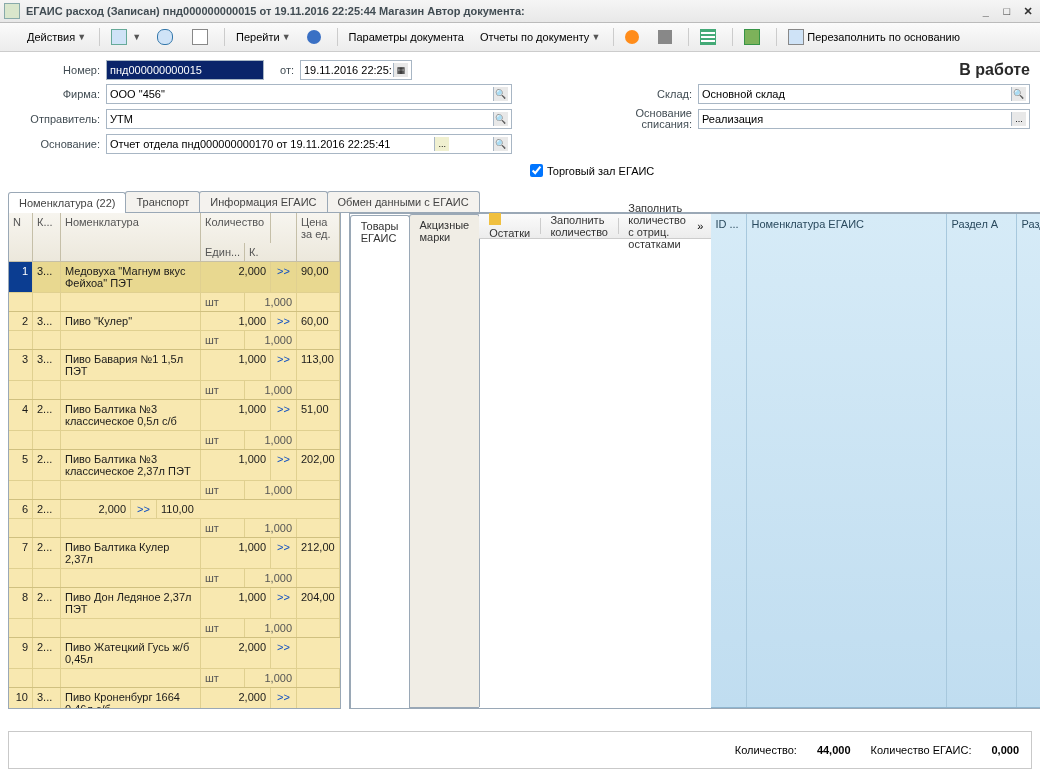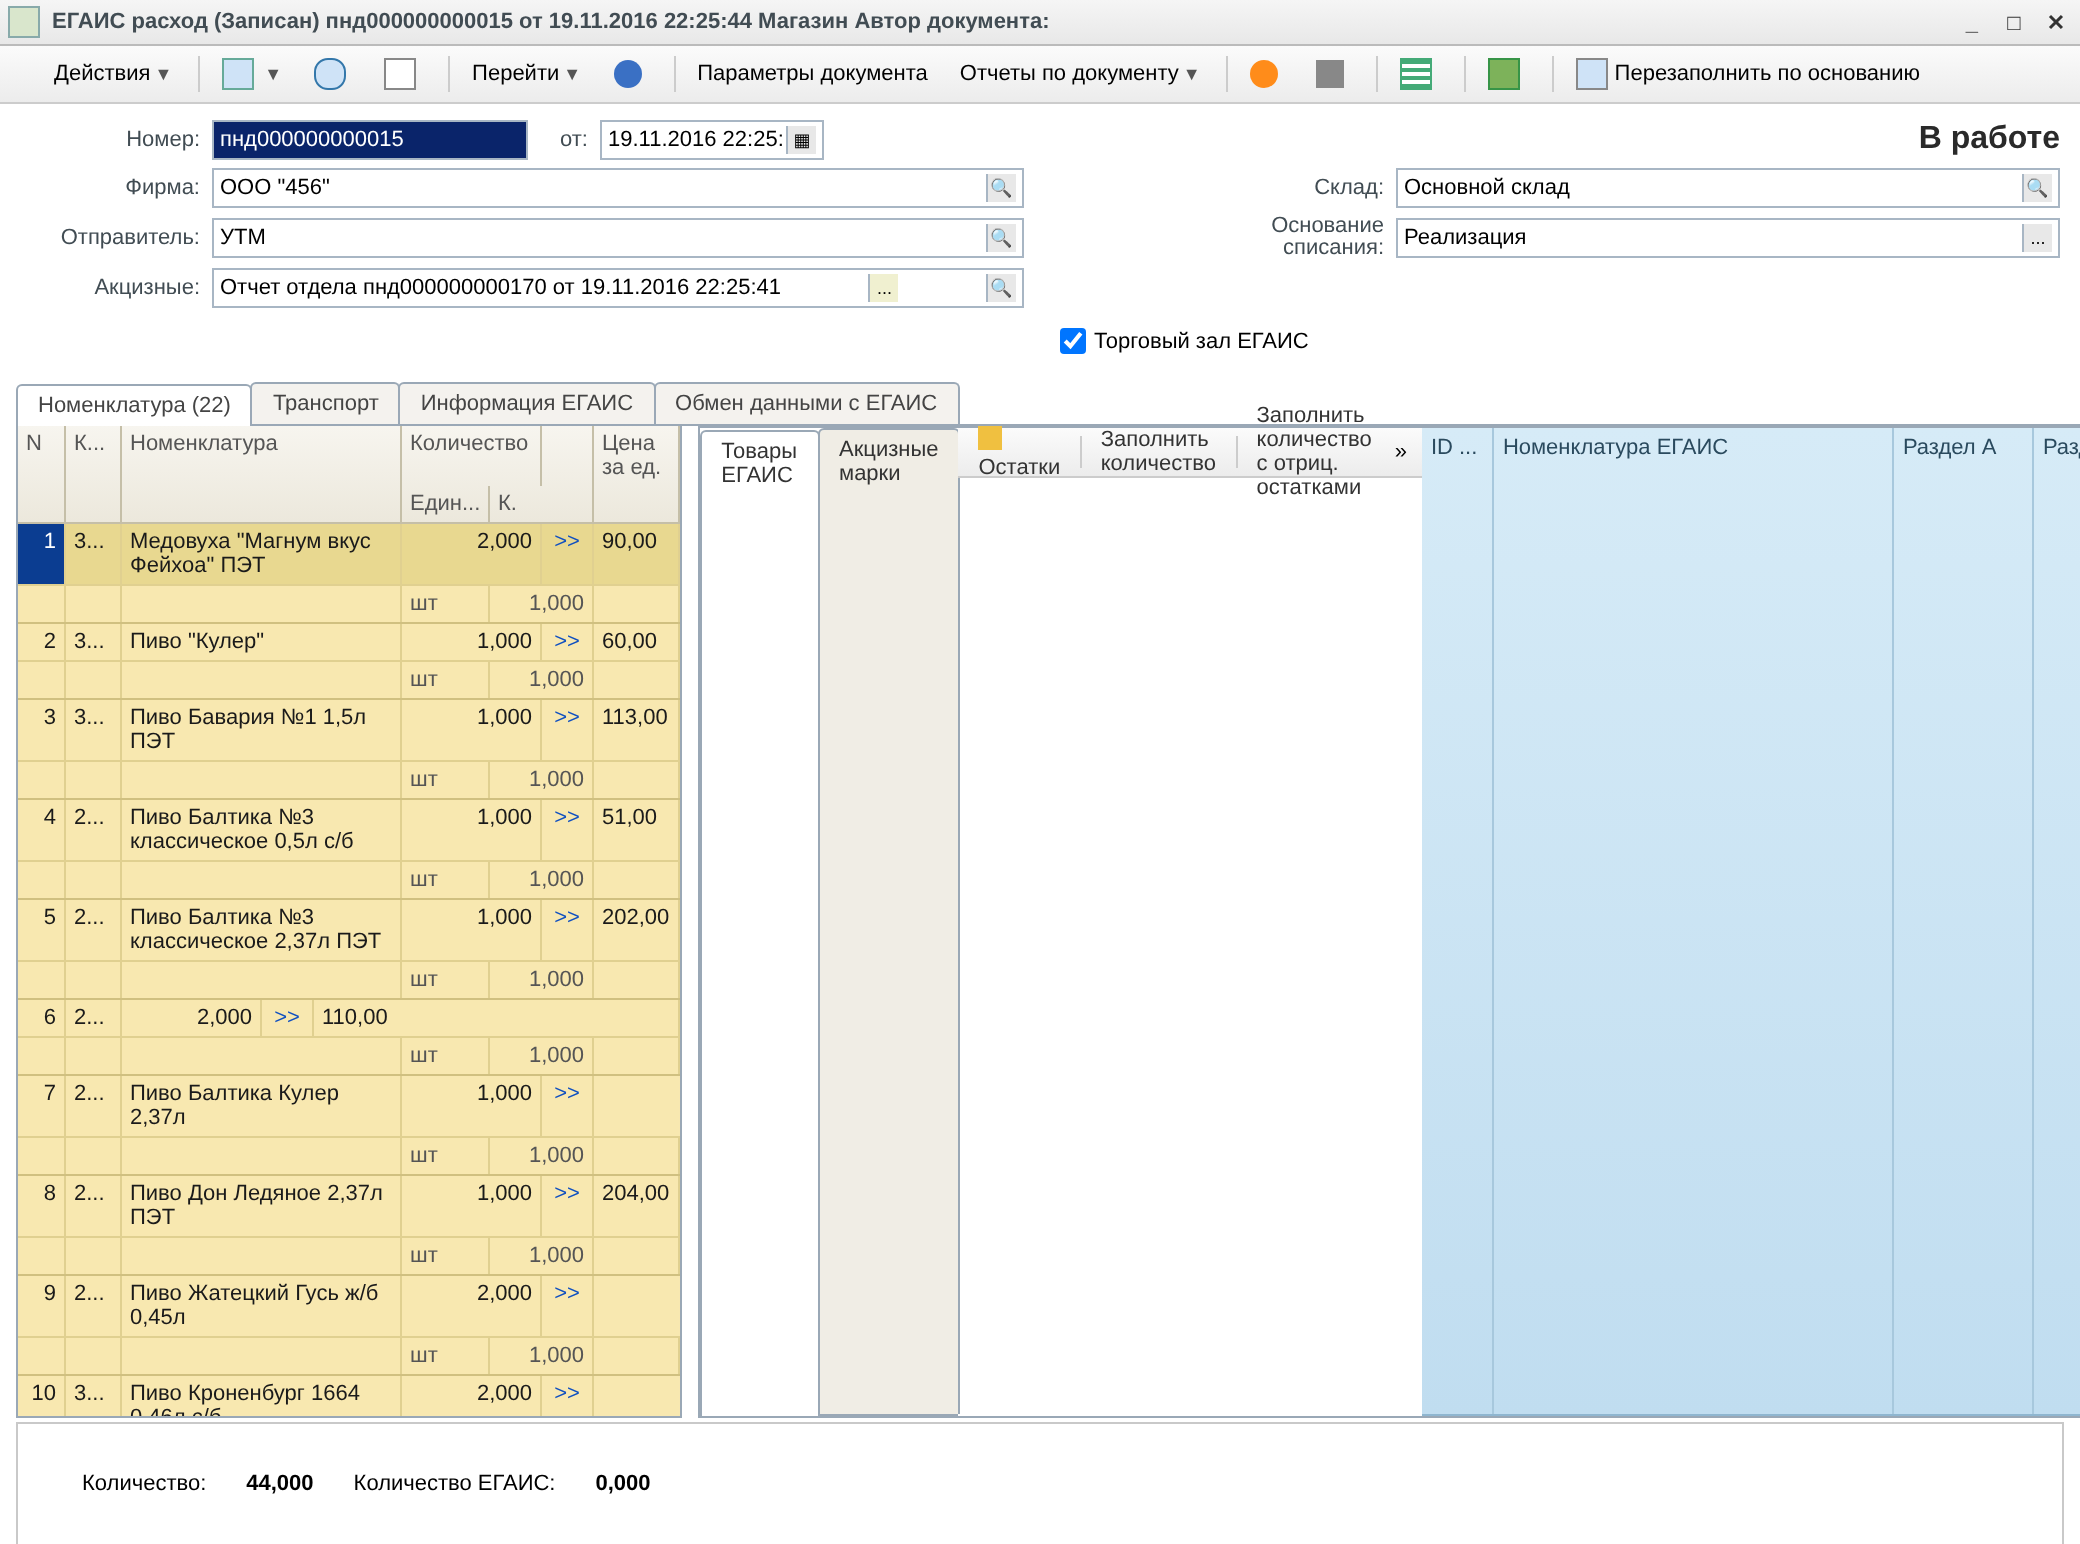--- a/index.html
+++ b/index.html
@@ -52,21 +52,21 @@
 .minitab.active{background:#fff;position:relative;top:1px}
 .rtool{height:24px;background:linear-gradient(#fbfbfb,#ececec);border-bottom:1px solid #ccc;display:flex;align-items:center;padding:0 4px}
 .rtool .link{color:#333;padding:2px 6px}
 .rtool .sep2{width:1px;height:16px;background:#ccc;margin:0 4px}
 .rgridhead{background:linear-gradient(#d6ebf7,#c0ddf0);border-bottom:1px solid #8fb6d0;display:flex}
 .rgh{border-right:1px solid #a7c8dd;padding:4px 4px;color:#2a4a5e;box-sizing:border-box;font-size:11px}
 .rbody{flex:1;background:#fff}
 .hscroll{height:16px;background:#eee;border-top:1px solid #ccc;display:flex;align-items:center}
 .hscroll .track{flex:1;height:12px;background:#f5f5f5;border:1px solid #ccc;margin:0 14px;position:relative}
 .hscroll .arrow{width:14px;text-align:center;color:#555}
-.totals{height:28px;display:flex;align-items:center;padding:16px 12px;border:1px solid #c9c9c9;margin:2px 8px 0 8px}
+.totals{height:28px;display:flex;align-items:center;justify-content:flex-end;padding:4px 12px;border:1px solid #c9c9c9;margin:22px 8px 0 8px}
 .totals span{margin-left:20px}
 .totals .v{font-weight:bold}
 .comment{display:flex;align-items:center;margin:8px 12px}
 .comment .fld{flex:1}
 ::-webkit-scrollbar{width:16px;height:16px}
 ::-webkit-scrollbar-track{background:#eee}
 ::-webkit-scrollbar-thumb{background:#c8c8c8;border:1px solid #aaa}
 </style>
 </head>
 <body>
@@ -168,21 +168,21 @@
         <span class="mag">🔍</span>
       </div>
     <div style="width:102px"></div>
     <div class="lbl" style="width:78px;line-height:11px"><span>Основание</span><br><span>списания:</span></div>
     <div class="fld" style="flex:1">
         <span>Реализация</span>
         <span class="mag">...</span>
       </div>
   </div>
   <div class="row">
-    <div class="lbl" style="width:90px">Акцизные:</div>
+    <div class="lbl" style="width:90px">Основание:</div>
     <div class="fld" style="width:398px">
         <span>Отчет отдела пнд000000000170 от 19.11.2016 22:25:41</span>
         <span class="mag" style="background:#f0f0d0">...</span>
         <span class="mag">🔍</span>
       </div>
   </div>
   <div class="row" style="justify-content:flex-start;margin-top:10px;margin-left:520px">
     <label class="chk">
         <input type="checkbox" checked="" style="">
         <span>Торговый зал ЕГАИС</span>
@@ -312,20 +312,21 @@
           <div class="cell" style="width:44px">шт</div>
           <div class="cell qty" style="width:52px">1,000</div>
           <div class="cell" style="flex:1"></div>
         </div>
         <div class="grow">
           <div class="cell" style="width:24px;text-align:right;">7</div>
           <div class="cell" style="width:28px">2...</div>
           <div class="cell" style="width:140px">Пиво Балтика Кулер 2,37л</div>
           <div class="cell qty" style="width:70px">1,000</div>
           <div class="cell arrow" style="width:26px">&gt;&gt;</div>
+          <div class="cell price" style="flex:1">212,00</div>
         </div>
         <div class="subrow">
           <div class="cell" style="width:24px"></div>
           <div class="cell" style="width:28px"></div>
           <div class="cell" style="width:140px"></div>
           <div class="cell" style="width:44px">шт</div>
           <div class="cell qty" style="width:52px">1,000</div>
           <div class="cell" style="flex:1"></div>
         </div>
         <div class="grow">

